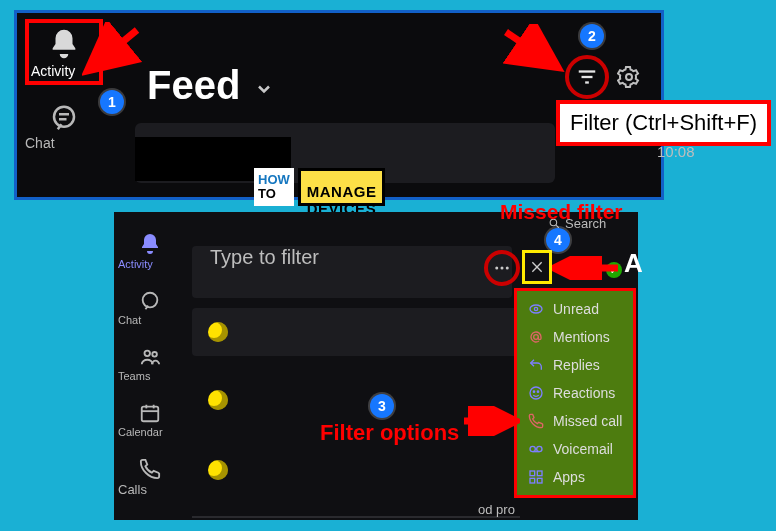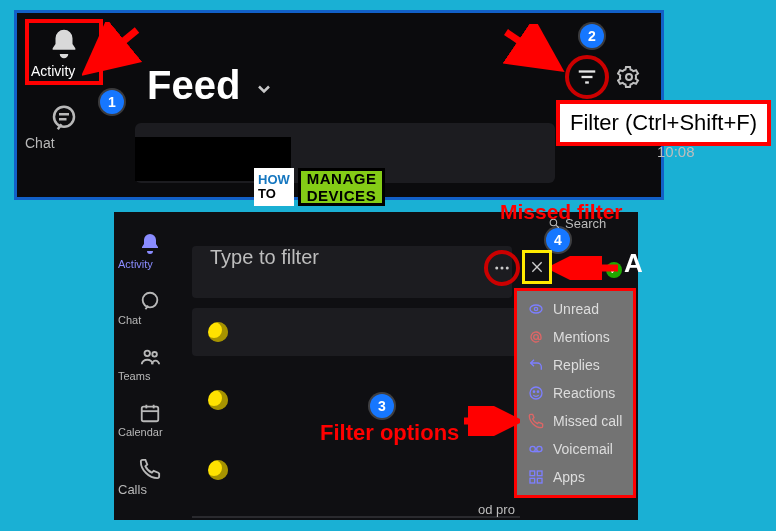--- a/index.html
+++ b/index.html
@@ -61,22 +61,22 @@
     display: flex; align-items: stretch; height: 38px;
   }
   .logo-left {
     background: #fff; padding: 4px 4px; display: flex; flex-direction: column;
     justify-content: center; line-height: 14px;
   }
   .logo-left span { font-weight: 800; font-size: 13px; }
   .l-how { color: #1677c0; }
   .l-to  { color: #000; background:#fff;}
   .logo-right {
-    background: #84cc16; border: 3px solid #000; margin-left: 4px;
-    padding: 12px 6px; display:flex; align-items:center;
+    background: #fde047; border: 3px solid #000; margin-left: 4px;
+    padding: 12px 6px; display:flex; align-items:flex-start;
   }
   .logo-right span { font-weight: 800; font-size: 15px; color:#000; letter-spacing:0.5px; }
 
   .panel2 {
     position: absolute; left: 114px; top: 212px;
     width: 524px; height: 308px; background: #0f0f12;
   }
   .rail2 { position: absolute; left: 4px; top: 20px; width: 64px; }
   .rail2 .rail-item { margin-bottom: 20px; }
   .active { color: #8a8cff !important; }
@@ -118,21 +118,21 @@
 
   .options-close-label {
     position: absolute; left: 500px; top: 200px; color:#f00; font-size:21px; font-weight:700;
   }
   .filter-options-label {
     position: absolute; left: 320px; top: 420px; color:#f00; font-size:22px; font-weight:700;
   }
 
   .filter-menu {
     position: absolute; left: 514px; top: 288px;
-    width: 122px; border: 3px solid #f00; background: #737373;
+    width: 122px; border: 3px solid #f00; background: #4d7c0f;
     padding: 4px 0;
   }
   .fm-item {
     display:flex; align-items:center; gap:8px;
     color:#ddd; font-size:14px; padding: 6px 10px;
   }
   .fm-icon { width:18px; color:#7d7fff; display:flex; justify-content:center;}
   .fm-red .fm-icon { color:#d66; }
 
   .num-badge {

